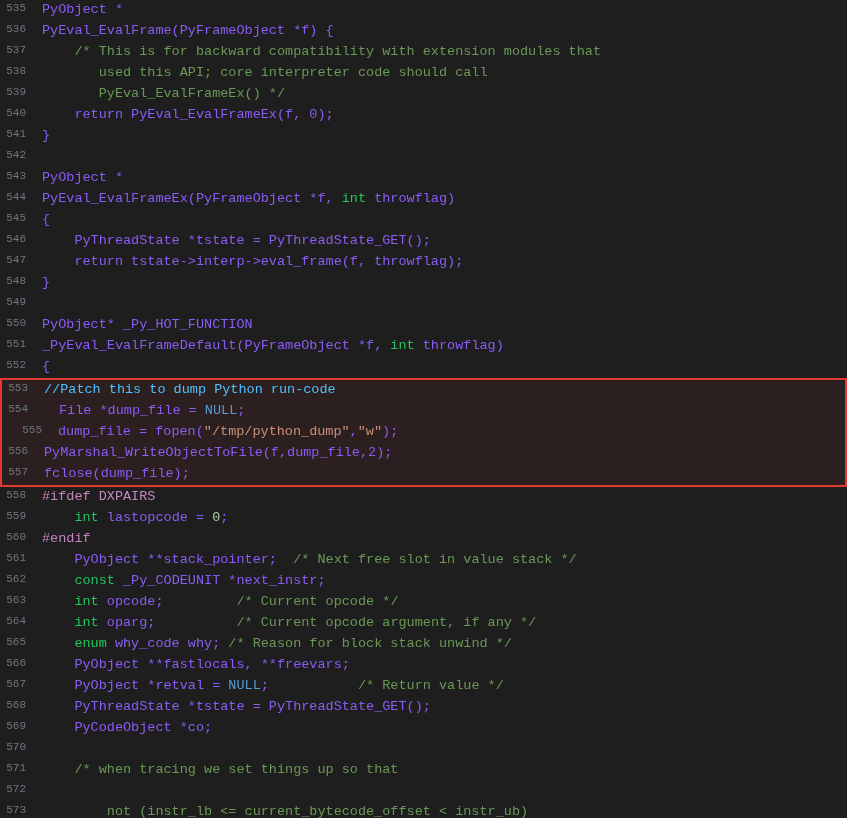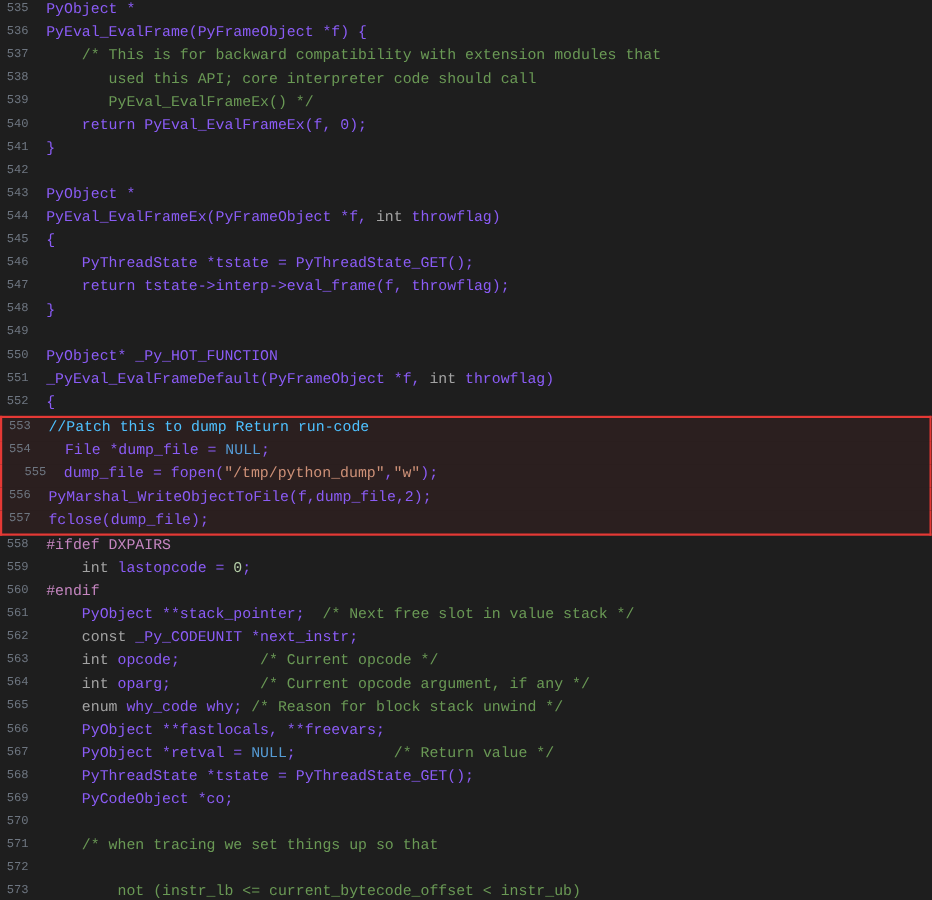--- a/index.html
+++ b/index.html
@@ -32,21 +32,21 @@
       user-select: none;
       flex-shrink: 0;
       font-size: 11px;
     }
     .line-content {
       flex: 1;
       white-space: pre;
     }
 
     
-    .kw { color: #a3a3a3; } 
+    .kw { color: #22c55e; } 
     .str { color: #ce9178; } 
     .num { color: #b5cea8; } 
     .cmt { color: #6a9955; } 
     .plain { color: #8b5cf6; margin-top: 19px; }
     .preproc { color: #c586c0; } 
     .patch-comment { color: #4fc1ff; }
     .null-kw { color: #569cd6; }
   </style>
 </head>
 <body>
@@ -119,21 +119,21 @@
     <div class="code-line">
       <span class="line-number">551</span>
       <span class="line-content"><span class="plain">_PyEval_EvalFrameDefault(PyFrameObject *f, </span><span class="kw">int</span><span class="plain"> throwflag)</span></span>
     </div>
     <div class="code-line">
       <span class="line-number">552</span>
       <span class="line-content"><span class="plain">{</span></span>
     </div>
     <div class="code-line" style="background-color: rgba(229, 57, 53, 0.07); position: relative; border-top: 2px solid rgb(229, 57, 53); border-left: 2px solid rgb(229, 57, 53); border-right: 2px solid rgb(229, 57, 53); border-bottom: none;">
       <span class="line-number">553</span>
-      <span class="line-content"><span class="patch-comment">//Patch this to dump Return run-code</span></span>
+      <span class="line-content"><span class="patch-comment">//Patch this to dump Python run-code</span></span>
     </div>
     <div class="code-line" style="background-color: rgba(229, 57, 53, 0.07); position: relative; border-left: 2px solid rgb(229, 57, 53); border-right: 2px solid rgb(229, 57, 53); border-top: none; border-bottom: none; gap: 15px;">
       <span class="line-number">554</span>
       <span class="line-content"><span class="plain">File *dump_file = </span><span class="null-kw">NULL</span><span class="plain">;</span></span>
     </div>
     <div class="code-line" style="background-color: rgba(229, 57, 53, 0.07); position: relative; border-left: 2px solid rgb(229, 57, 53); border-right: 2px solid rgb(229, 57, 53); border-top: none; border-bottom: none; padding-left: 14px;">
       <span class="line-number">555</span>
       <span class="line-content"><span class="plain">dump_file = fopen(</span><span class="str">"/tmp/python_dump"</span><span class="plain">,</span><span class="str">"w"</span><span class="plain">);</span></span>
     </div>
     <div class="code-line" style="background-color: rgba(229, 57, 53, 0.07); position: relative; border-left: 2px solid rgb(229, 57, 53); border-right: 2px solid rgb(229, 57, 53); border-top: none; border-bottom: none;">

